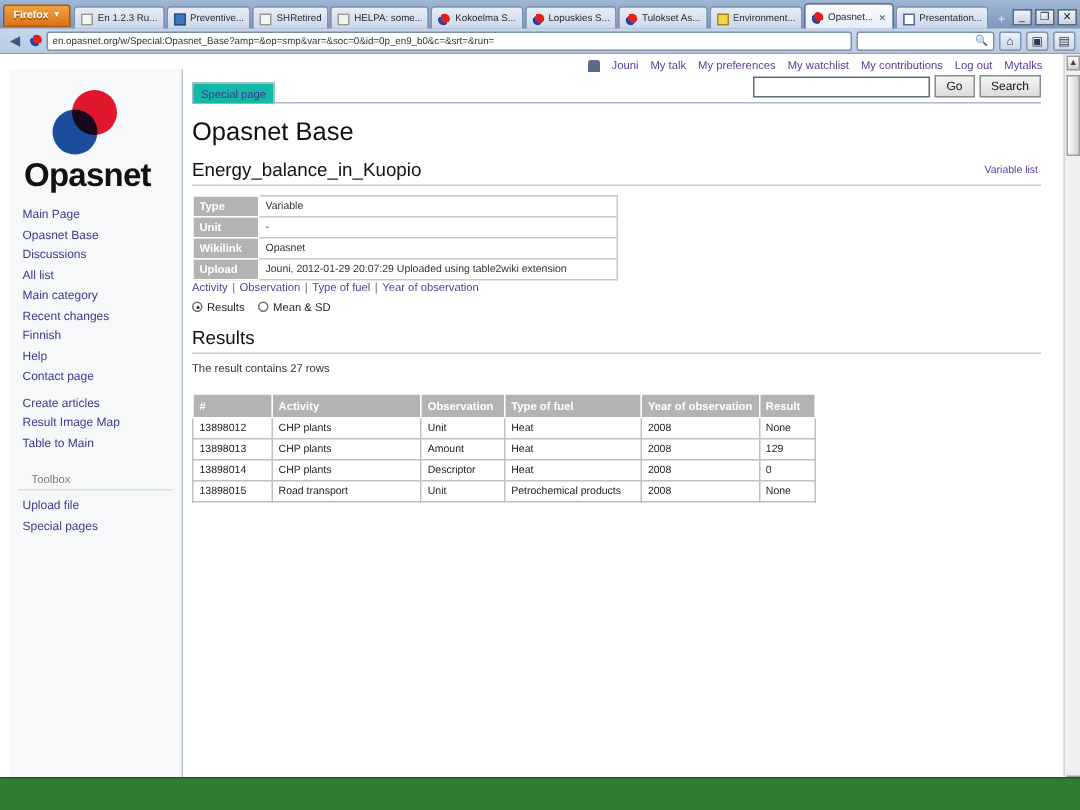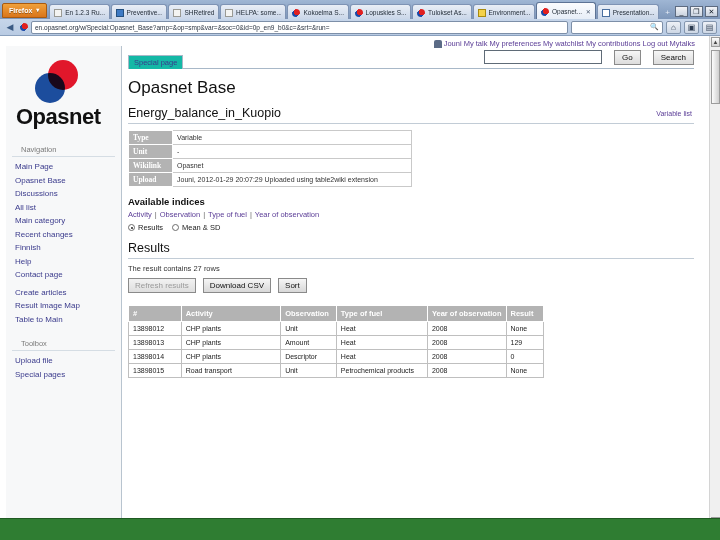--- a/index.html
+++ b/index.html
@@ -124,21 +124,21 @@
   .greenbar {
     position: absolute; left: 0; bottom: 0; width: 720px; height: 22px;
     background: #2f7d32; border-top: 1px solid #1f5a22;
   }
 
   
   .page { position: absolute; left: 0; top: 0; width: 709px; height: 492px; }
   .personal {
     position: absolute; right: 14px; top: 3px;
     font-size: 7.5px; color: #3a3a8c; white-space: nowrap;
-    display: flex; align-items: center; gap: 2px;
+    display: flex; align-items: center; gap: 8px;
   }
   .personal .uico {
     width: 8px; height: 8px; background: #5b6b86; border-radius: 2px 2px 0 0;
     display: inline-block;
   }
   .personal span { color: #5a3c96; }
 
   .sidebar {
     position: absolute; left: 6px; top: 10px; width: 116px; height: 478px;
     background: #f7f8f9; border-right: 1px solid #b8c4cf;
@@ -169,21 +169,21 @@
   .tabrow {
     position: relative; height: 25px; border-bottom: 1px solid #a8b8c8;
     display: flex; align-items: flex-end;
   }
   .wikitab {
     font-size: 7.5px; color: #3a3a8c; background: #14b8a6;
     border: 1px solid #a8b8c8; border-bottom: none;
     padding: 2px 5px 2px 5px; margin-bottom: -1px;
   }
   .srchwrap {
-    margin-left: auto; display: flex; align-items: flex-start; gap: 12px;
+    margin-left: auto; display: flex; align-items: flex-end; gap: 3px;
     padding-bottom: 3px;
   }
   .srchinput {
     width: 118px; height: 14px; background: #fff; border: 1px solid #5f6b77;
   }
   .srchbtn {
     height: 15px; padding: 0 7px; font-size: 8px; color: #111;
     background: linear-gradient(#f6f6f6,#dcdcdc); border: 1px solid #8a8a8a;
     display: flex; align-items: center;
   }
@@ -195,21 +195,21 @@
     position: absolute; right: 2px; top: 66px;
     font-size: 7px; color: #5a3c96;
   }
   h2.sub {
     font-size: 12.5px; font-weight: normal; color: #111;
     margin: 4px 0 6px 0; padding-bottom: 3px; border-bottom: 1px solid #c2ccd6;
   }
   table.meta { border-collapse: collapse; width: 284px; }
   table.meta th {
     background: #b3b3b3; color: #fff; font-size: 7.5px; font-weight: bold;
-    text-align: left; padding: 2px 4px; width: 44px; border: 1px solid #fff; font-family: Liberation Serif, serif;
+    text-align: left; padding: 2px 4px; width: 44px; border: 1px solid #fff;
   }
   table.meta td {
     font-size: 7px; color: #333; padding: 2px 4px;
     border: 1px solid #c9c9c9; background: #fff; white-space: nowrap;
   }
   h3.sec {
     font-size: 9.5px; font-weight: bold; color: #111; margin: 9px 0 3px 0;
   }
   .indices { font-size: 7.5px; color: #5a3c96; }
   .indices .sep { color: #666; margin: 0 3px; }
@@ -339,21 +339,20 @@
       </div>
 
       <div class="sidebar">
         <div class="logo">
           <div class="marks">
             <span class="c-red"></span>
             <span class="c-blue"></span>
           </div>
           <div class="word">Opasnet</div>
         </div>
-        <div class="side-h">Navigation</div>
         <ul class="side-list" id="nav-list">
             <li class="link">Main Page</li>
             <li class="link">Opasnet Base</li>
             <li class="link">Discussions</li>
             <li class="link">All list</li>
             <li class="link">Main category</li>
             <li class="link">Recent changes</li>
             <li class="link">Finnish</li>
             <li class="link">Help</li>
             <li class="link">Contact page</li>
@@ -399,41 +398,35 @@
                 <th>Wikilink</th>
                 <td>Opasnet</td>
               </tr>
               <tr>
                 <th>Upload</th>
                 <td>Jouni, 2012-01-29 20:07:29  Uploaded using table2wiki extension</td>
               </tr>
             </tbody>
         </table>
 
-        <h3 class="sec">Available indices</h3>
         <div class="indices" id="indices-row"><span>Activity</span><span class="sep">|</span><span>Observation</span><span class="sep">|</span><span>Type of fuel</span><span class="sep">|</span><span>Year of observation</span></div>
 
         <div class="radios" id="output-radios">
             <label>
               <span class="rad on"></span>
               <span>Results</span>
             </label>
             <label>
               <span class="rad"></span>
               <span>Mean &amp; SD</span>
             </label>
           </div>
 
         <h2 class="results">Results</h2>
         <div class="rowcount">The result contains 27 rows</div>
-        <div class="btnrow" id="result-buttons">
-            <div class="gbtn disabled">Refresh results</div>
-            <div class="gbtn">Download CSV</div>
-            <div class="gbtn">Sort</div>
-          </div>
 
         <table class="data">
           <thead>
               <tr id="data-head">
                 <th class="col-id">#</th>
                 <th class="col-act">Activity</th>
                 <th class="col-obs">Observation</th>
                 <th class="col-fuel">Type of fuel</th>
                 <th class="col-year">Year of observation</th>
                 <th class="col-res">Result</th>

